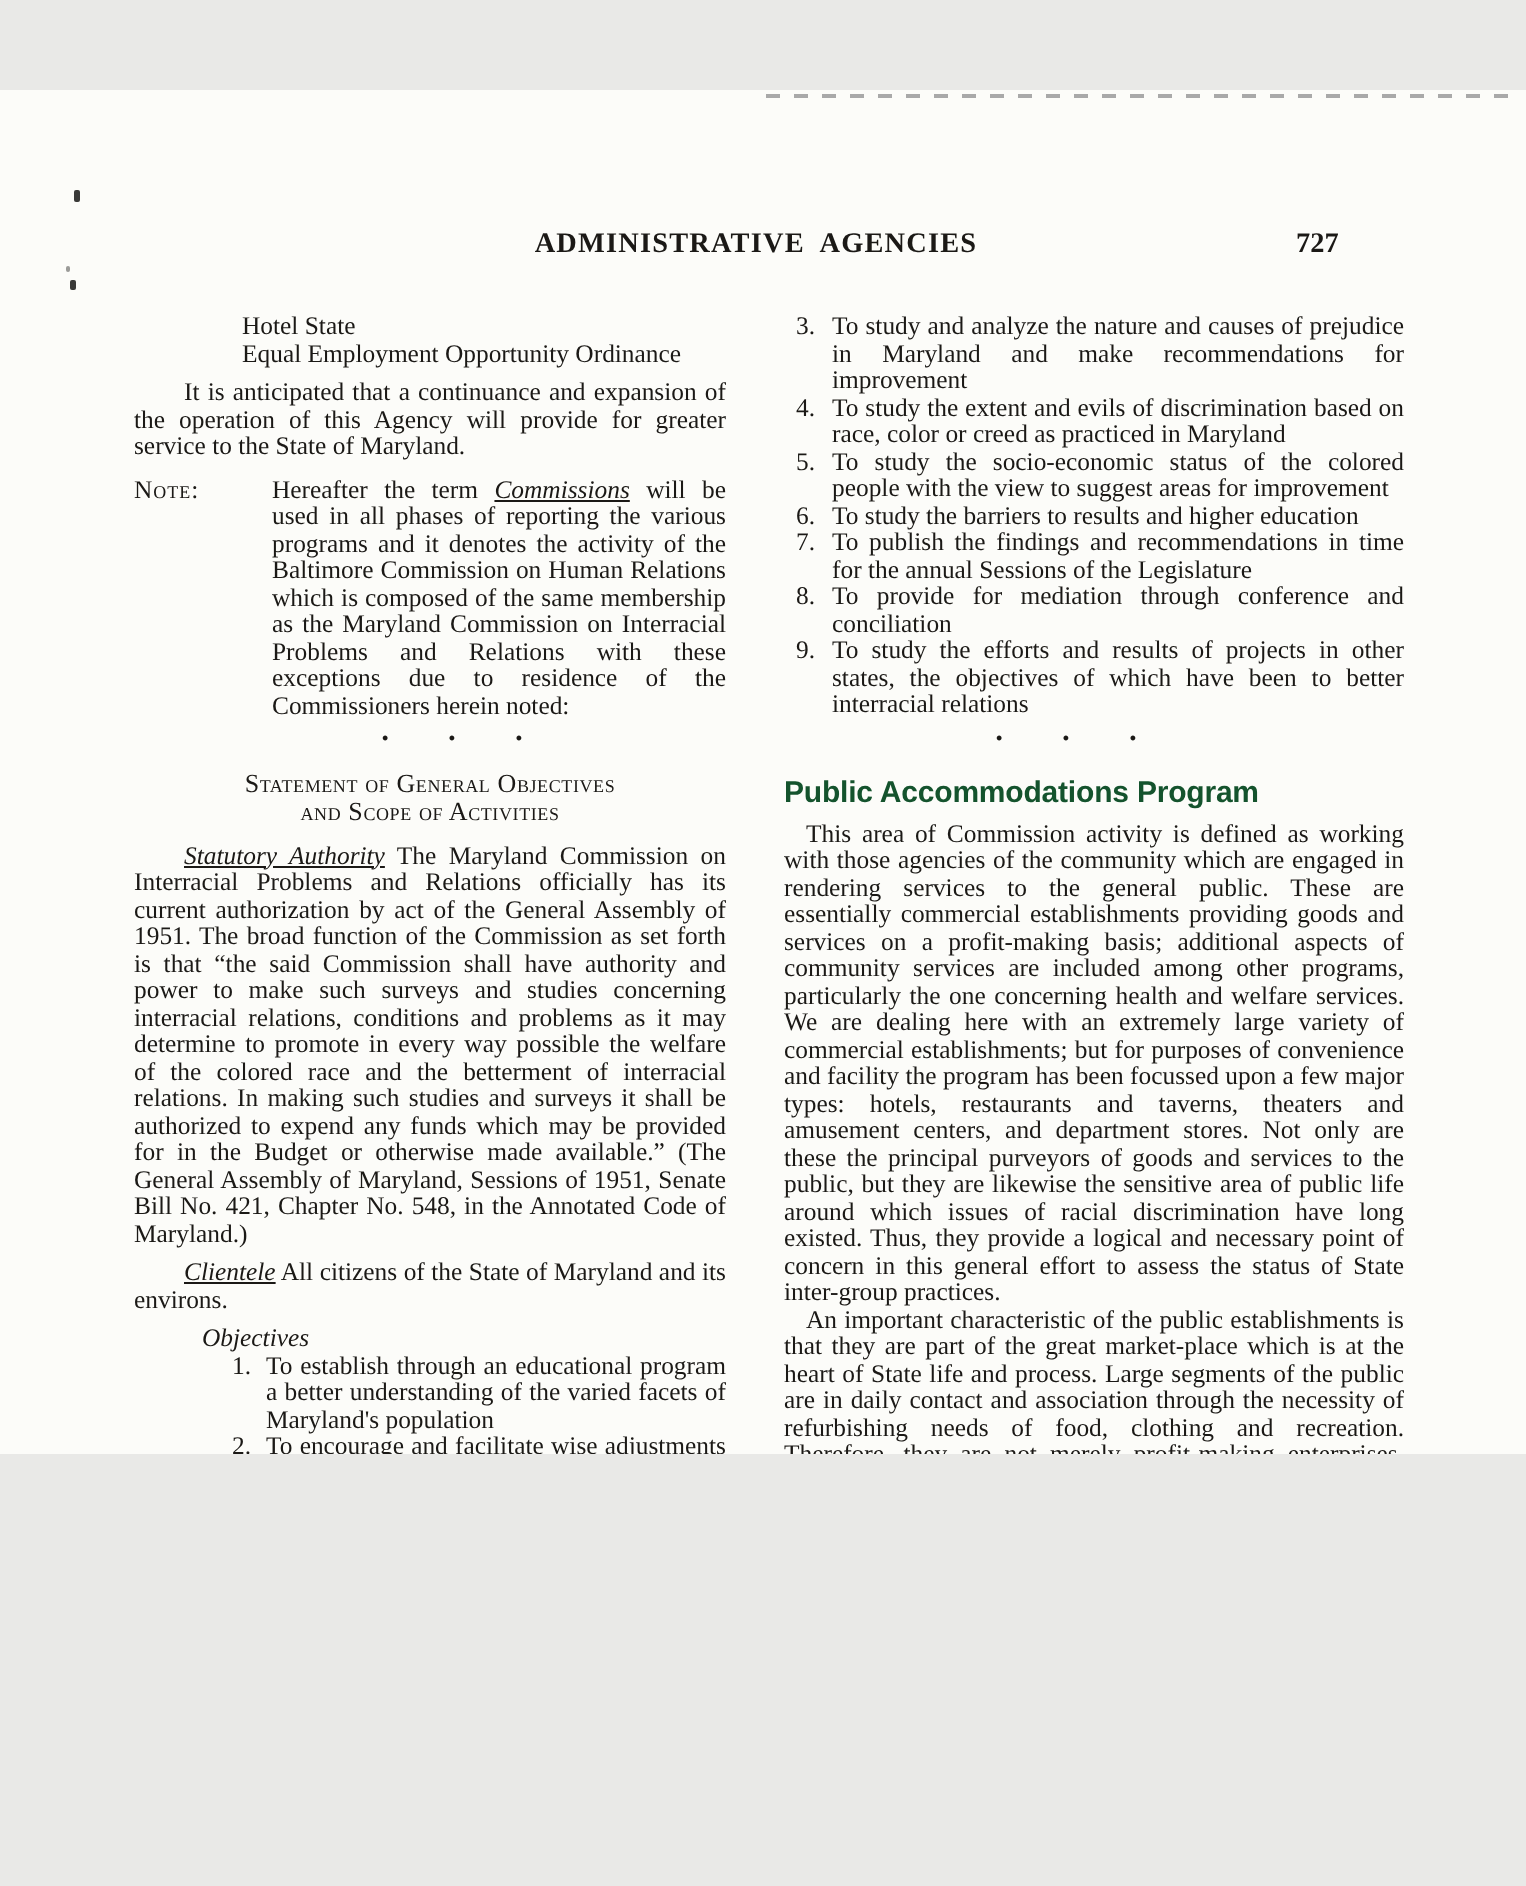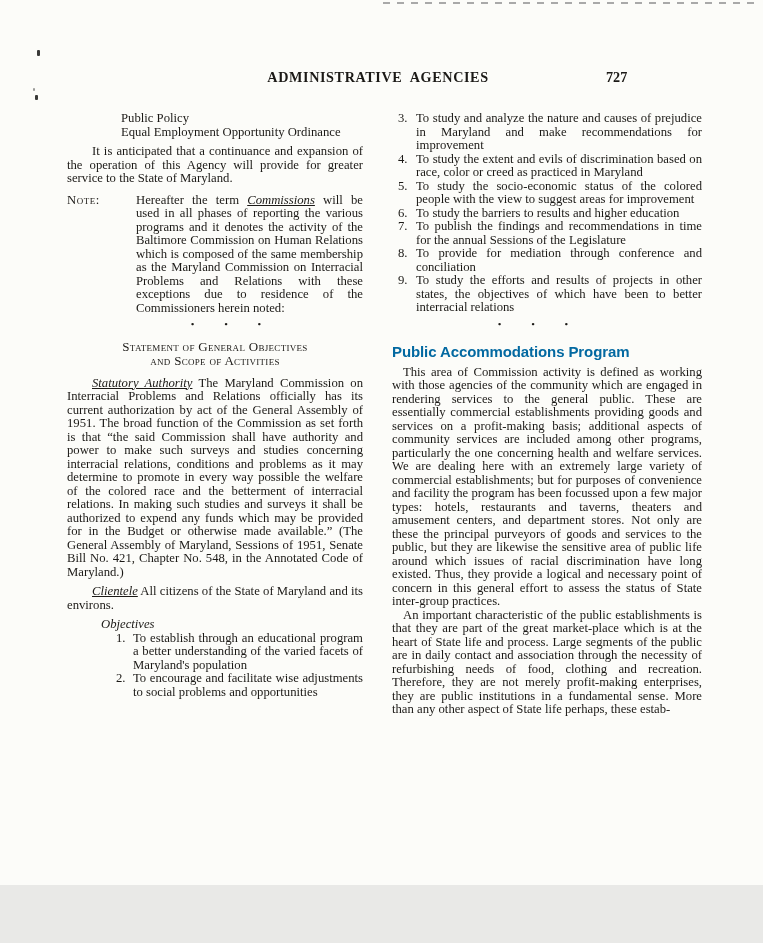--- a/index.html
+++ b/index.html
@@ -1,33 +1,33 @@
 <!DOCTYPE html>
 <html><head>
 <meta charset="utf-8">
 <style>
   html,body{margin:0;padding:0;background:#e9e9e7;}
   .page{
-    position:relative;width:763px;height:885px;background:#fcfcf9;overflow:hidden;
-    font-family:"Liberation Serif",serif;color:#1b1916;
+    position:relative;width:763px;height:682px;background:#fcfcf9;overflow:hidden;
+    font-family:"Liberation Serif",serif;color:#1b1916;margin-top:45px;
   }
   
   .top-dashes{
     position:absolute;top:2px;left:383px;width:378px;height:2px;
     background:repeating-linear-gradient(to right,#a9a9a9 0 7px,transparent 7px 14px);
   }
   .speck{position:absolute;background:#3a3a38;border-radius:1px;}
   .smudge{position:absolute;background:#3c3c3a;border-radius:1px;}
 
   
   .rh-title{
     position:absolute;top:69px;left:242px;width:272px;text-align:center;
     font-size:14.2px;font-weight:bold;letter-spacing:.6px;word-spacing:4px;white-space:nowrap;
   }
-  .page-num{position:absolute;top:69px;left:606px;font-size:14.2px;font-weight:bold;}
+  .page-num{position:absolute;top:69px;left:648px;font-size:14.2px;font-weight:bold;}
 
   
   .col{position:absolute;top:112px;font-size:12.7px;line-height:13.5px;}
   .col-left{left:67px;width:296px;}
   .col-right{left:392px;width:310px;}
 
   .para{margin:0;text-align:justify;}
   .indent-lg{text-indent:25px;}
   .indent-sm{text-indent:11px;}
   .mt4{margin-top:4px;}.mt6{margin-top:6px;}.mt9{margin-top:9px;}
@@ -51,21 +51,21 @@
   .obj-label{margin-top:6px;margin-left:34px;font-style:italic;}
 
   .li{text-align:justify;}
   .li-left{padding-left:66px;text-indent:-17px;}
   .li-left .num{display:inline-block;width:17px;text-indent:0;}
   .li-right{padding-left:24px;text-indent:-18px;}
   .li-right .num{display:inline-block;width:18px;text-indent:0;}
 
   .pap-head{
     margin:14px 0 7px 0;font-family:"Liberation Sans",sans-serif;font-weight:bold;
-    font-size:15px;letter-spacing:-.1px;color:#0369a1;
+    font-size:15px;letter-spacing:-.1px;color:#14532d;
   }
 </style>
 </head>
 <body>
 
 <div class="page">
 
   <div class="top-dashes"></div>
 
   <div class="speck" style="left:37px;top:50px;width:3px;height:6px;"></div>
@@ -79,21 +79,21 @@
   <div class="smudge" style="left:480px;top:936px;width:26px;height:2px;opacity:.6;"></div>
   <div class="smudge" style="left:600px;top:934px;width:108px;height:3px;opacity:.8;"></div>
   <div class="smudge" style="left:719px;top:936px;width:27px;height:2px;opacity:.55;"></div>
 
   <div class="rh-title">ADMINISTRATIVE AGENCIES</div>
   <div class="page-num">727</div>
 
   <div class="col col-left">
 
     <div class="hang-lines">
-      <div>Public Policy</div>
+      <div>Hotel State</div>
       <div>Equal Employment Opportunity Ordinance</div>
     </div>
 
     <p class="para indent-lg mt6">It is anticipated that a continuance and expansion of the operation of this Agency will provide for greater service to the State of Maryland.</p>
 
     <div class="note"><span class="note-label">Note:</span><span>Hereafter the term </span><span class="lead-italic">Commissions</span><span> will be used in all phases of reporting the various programs and it denotes the activity of the Baltimore Commission on Human Relations which is composed of the same membership as the Maryland Commission on Interracial Problems and Relations with these exceptions due to residence of the Commissioners herein noted:</span></div>
 
 
     <div class="sep sep-left">• • •</div>
 

